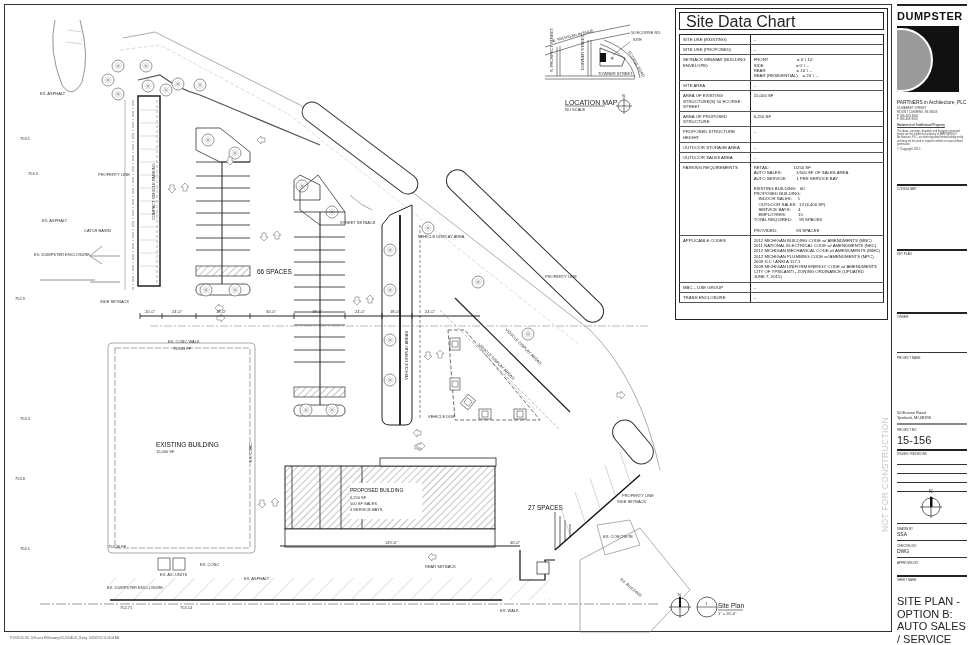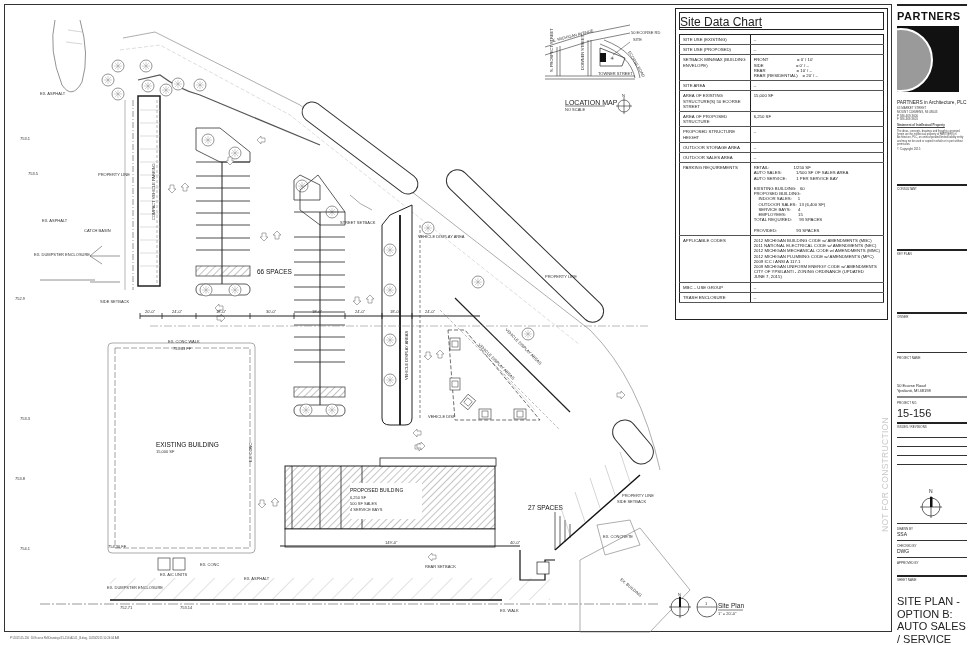--- a/index.html
+++ b/index.html
@@ -5,21 +5,21 @@
   html, body { margin:0; padding:0; background:#ffffff; }
   body { width:971px; height:645px; position:relative; overflow:hidden; font-family:"Liberation Sans", sans-serif; color:#222; }
   .sheet { position:absolute; left:4px; top:4px; width:888px; height:628px; border:1.5px solid #333; box-sizing:border-box; }
   .plan { position:absolute; left:0; top:0; width:971px; height:645px; }
   .tiny { font-size:4px; fill:#333; font-family:"Liberation Sans", sans-serif; }
   .sm { font-size:5px; fill:#222; font-family:"Liberation Sans", sans-serif; }
   .lbl { font-size:6.5px; fill:#111; font-family:"Liberation Sans", sans-serif; }
 
   
   .sdc { position:absolute; left:675px; top:8px; width:213px; height:312px; border:1.5px solid #222; box-sizing:border-box; background:#fff; }
-  .sdc-title { margin:3px 3px 0 3px; height:18px; border:1px solid #222; font-size:12px; line-height:18px; box-sizing:border-box;text-decoration:underline; }
+  .sdc-title { margin:3px 3px 0 3px; height:18px; border:1px solid #222; font-size:16px; line-height:18px; padding-left:6px; box-sizing:border-box; }
   .sdc-table { margin:4px 3px 0 3px; border:1px solid #222; border-collapse:collapse; width:205px; }
   .sdc-table td { border-bottom:1px solid #555; font-size:4.3px; line-height:5.2px; vertical-align:top; padding:2px 3px; color:#222; }
   .sdc-table td.k { width:68px; border-right:1px solid #222; text-transform:uppercase; }
   .sdc-table td.v { white-space:pre; }
 
   
   .tb { position:absolute; left:897px; top:4px; width:70px; height:631px; }
   .tb-bar { height:2px; background:#222; margin:0; }
   .tb-logo-name { font-size:11px; font-weight:bold; letter-spacing:0.5px; margin-top:4px; margin-bottom:4px; color:#111; }
   .tb-logo { width:62px; height:66px; background:#111; position:relative; overflow:hidden; }
@@ -459,21 +459,21 @@
           <td class="v">–</td>
         </tr>
   </tbody>
     </table>
 </div>
 
 <div class="nfc">NOT FOR CONSTRUCTION</div>
 
 <div class="tb">
   <div class="tb-bar"></div>
-  <div class="tb-logo-name">PARTNERS</div>
+  <div class="tb-logo-name">DUMPSTER</div>
   <div class="tb-logo">
       <div class="half"></div>
     </div>
   <div class="tb-firm">PARTNERS in Architecture, PLC</div>
   <div class="tb-mini" style="white-space:pre">65 MARKET STREET
 MOUNT CLEMENS, MI 48043
 P 586.469.3600
 F 586.469.3601</div>
   <div class="tb-mini" style="text-decoration:underline;font-weight:bold">Statement of Intellectual Property</div>
   <div class="tb-mini" style="font-size:2.6px;line-height:3.2px">The ideas, concepts, drawings and thoughts conveyed herein are the intellectual property of PARTNERS in Architecture, PLC, an unincorporated limited liability entity and may not be used or copied in whole or in part without permission.</div>
@@ -488,21 +488,21 @@
     <div class="tb-label">KEY PLAN</div>
   </div>
   <div class="tb-sec" style="top:308px">
     <div class="tb-bar"></div>
     <div class="tb-label">OWNER</div>
   </div>
   <div class="tb-sec" style="top:345px">
     <div class="tb-line"></div>
     <div class="tb-label">PROJECT NAME</div>
   </div>
-  <div class="tb-sec" style="top:379px">
+  <div class="tb-sec" style="top:406px">
     <div class="tb-addr" style="white-space:pre">50 Ecorse Road
 Ypsilanti, MI 48198</div>
     <div class="tb-line" style="background:#888;height:1.5px"></div>
     <div class="tb-label">PROJECT NO.</div>
     <div class="tb-num">15-156</div>
     <div class="tb-bar" style="margin-top:3px"></div>
     <div class="tb-label">ISSUES / REVISIONS</div>
     <div class="tb-line" style="margin-top:8px"></div>
     <div class="tb-line" style="margin-top:8px"></div>
     <div class="tb-line" style="margin-top:8px"></div>

